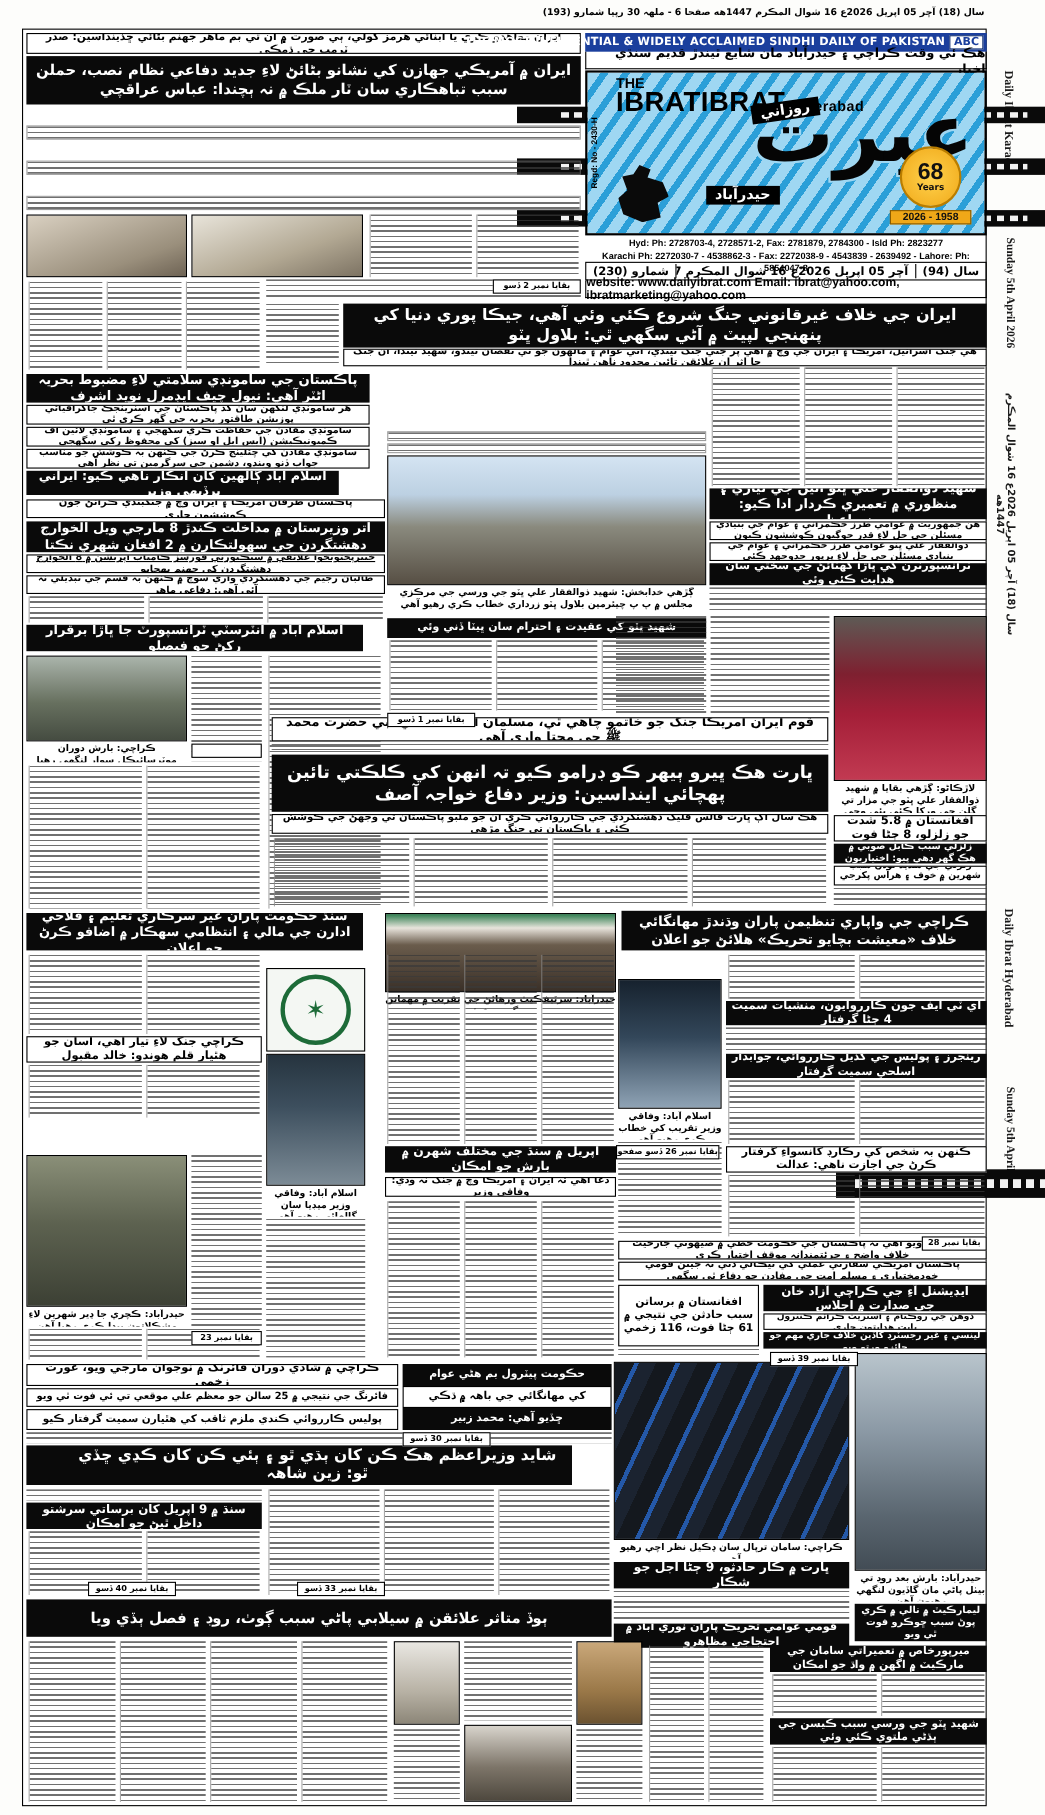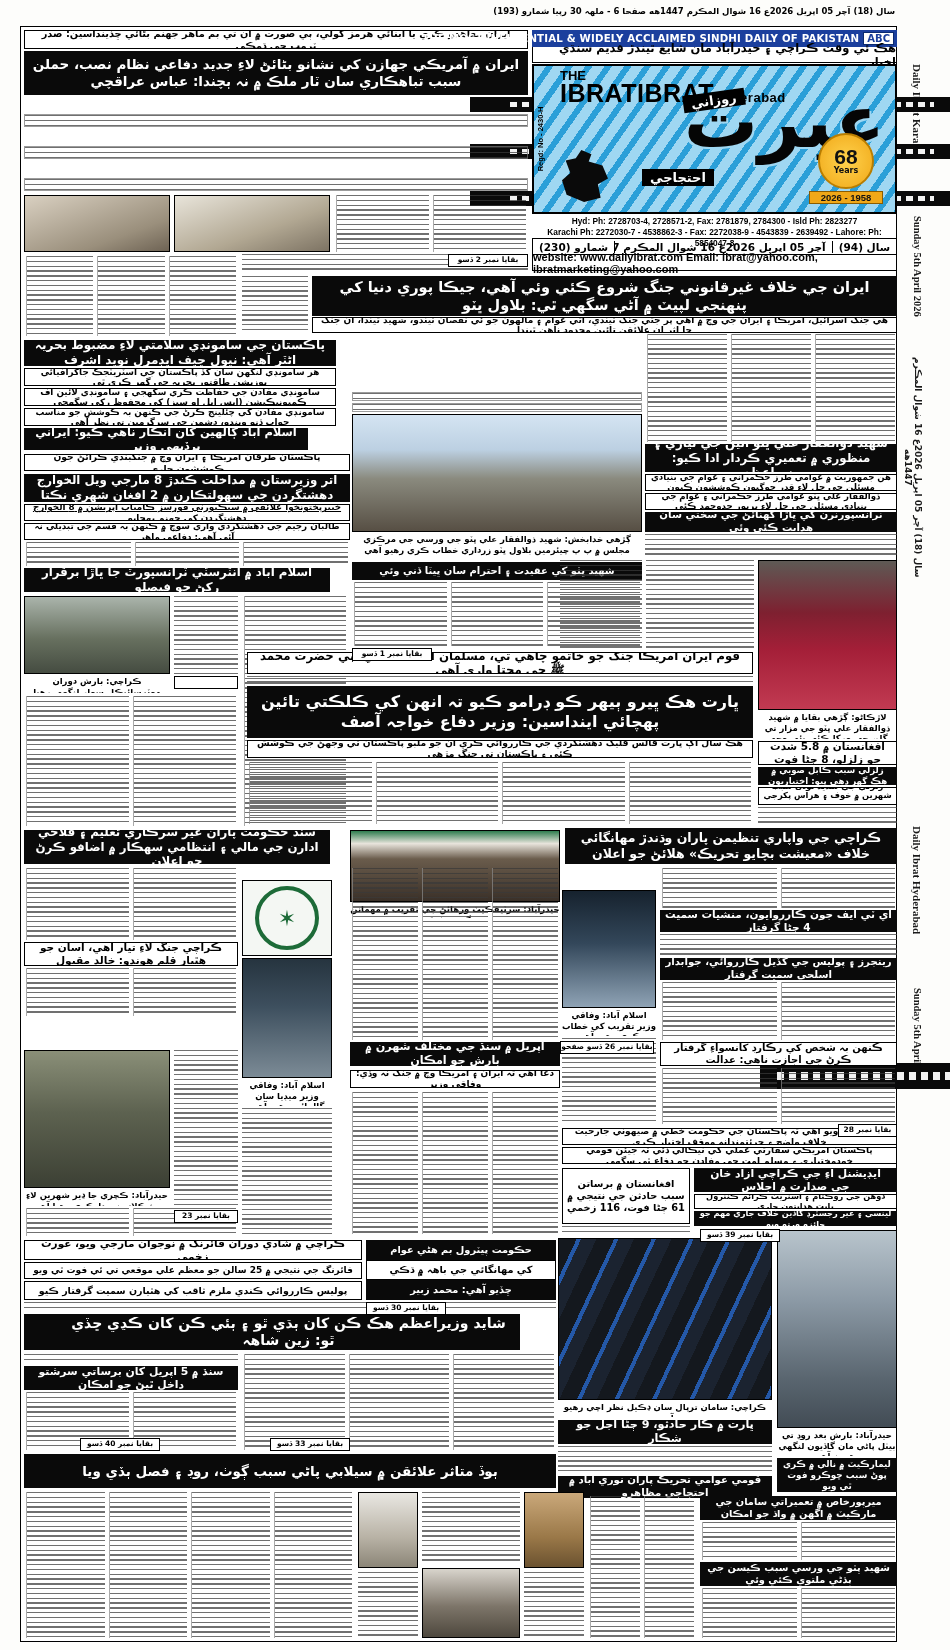--- a/index.html
+++ b/index.html
@@ -107,21 +107,21 @@
   </div>
   <div class="abs" id="mh-tag" style="left:532px;top:47px;width:365px;height:16px;">هڪ ئي وقت ڪراچي ۽ حيدرآباد مان شايع ٿيندڙ قديم سنڌي اخبار</div>
   <div class="abs" id="logo" style="left:532px;top:64px;width:365px;height:150px;">
     <div class="regd">Regd: No - 2430-H</div>
     <div class="eng">
       <div class="t1">THE</div>
       <div class="t2"><span>IBRAT</span><span>IBRAT</span><small>Hyderabad</small></div>
     </div>
     <div class="rozani">روزاني</div>
     <div class="script">عبرت</div>
-    <div class="hydlab">احتجاجي</div>
+    <div class="hydlab">حيدرآباد</div>
     <div class="map"></div>
     <div class="badge">
       <div class="circ">
         <div class="n">68</div>
         <div class="y">Years</div>
       </div>
       <div class="rib">1958 - 2026</div>
     </div>
   </div>
   <div class="abs phones" style="left:532px;top:216px;width:365px;height:20px;">
@@ -293,21 +293,21 @@
   <div class="abs whead" style="left:24px;top:1240px;width:338px;height:20px;font-size:10.5px;">ڪراچي ۾ شادي دوران فائرنگ ۾ نوجوان مارجي ويو، عورت زخمي</div>
   <div class="abs srow" style="left:24px;top:1262px;width:338px;height:17px;font-size:9px;">فائرنگ جي نتيجي ۾ 25 سالن جو معظم علي موقعي تي ئي فوت ٿي ويو</div>
   <div class="abs whead" style="left:24px;top:1281px;width:338px;height:19px;font-size:9.5px;">پوليس ڪارروائي ڪندي ملزم ثاقب کي هٿيارن سميت گرفتار ڪيو</div>
   <div class="abs ban" style="left:366px;top:1240px;width:190px;height:20px;font-size:9.8px;">حڪومت پيٽرول بم هڻي عوام</div>
   <div class="abs srow" style="left:366px;top:1260px;width:190px;height:20px;font-size:9.8px;">کي مهانگائي جي باهہ ۾ ڌڪي</div>
   <div class="abs ban" style="left:366px;top:1280px;width:190px;height:20px;font-size:9.8px;">ڇڏيو آهي: محمد زبير</div>
   <div class="abs ft" style="left:24px;top:1302px;width:532px;height:10px;"></div>
   <div class="abs ban" style="left:24px;top:1314px;width:496px;height:36px;font-size:14px;padding-left:38px;">شايد وزيراعظم هڪ ڪن کان ٻڌي ٿو ۽ ٻئي ڪن کان ڪڍي ڇڏي ٿو: زين شاهہ</div>
 
   <div class="abs ft" style="left:24px;top:1354px;width:214px;height:10px;"></div>
-  <div class="abs ban" style="left:24px;top:1366px;width:214px;height:24px;font-size:10.8px;">سنڌ ۾ 5 اپريل کان برساتي سرشتو داخل ٿيڻ جو امڪان</div>
+  <div class="abs ban" style="left:24px;top:1366px;width:214px;height:24px;font-size:10.8px;">سنڌ ۾ 9 اپريل کان برساتي سرشتو داخل ٿيڻ جو امڪان</div>
   <div class="abs ftcols" style="left:24px;top:1392px;width:214px;height:58px;">
       <div></div>
       <div></div>
     </div>
   <div class="abs ftcols" style="left:242px;top:1354px;width:314px;height:96px;">
       <div></div>
       <div></div>
       <div></div>
     </div>
 

